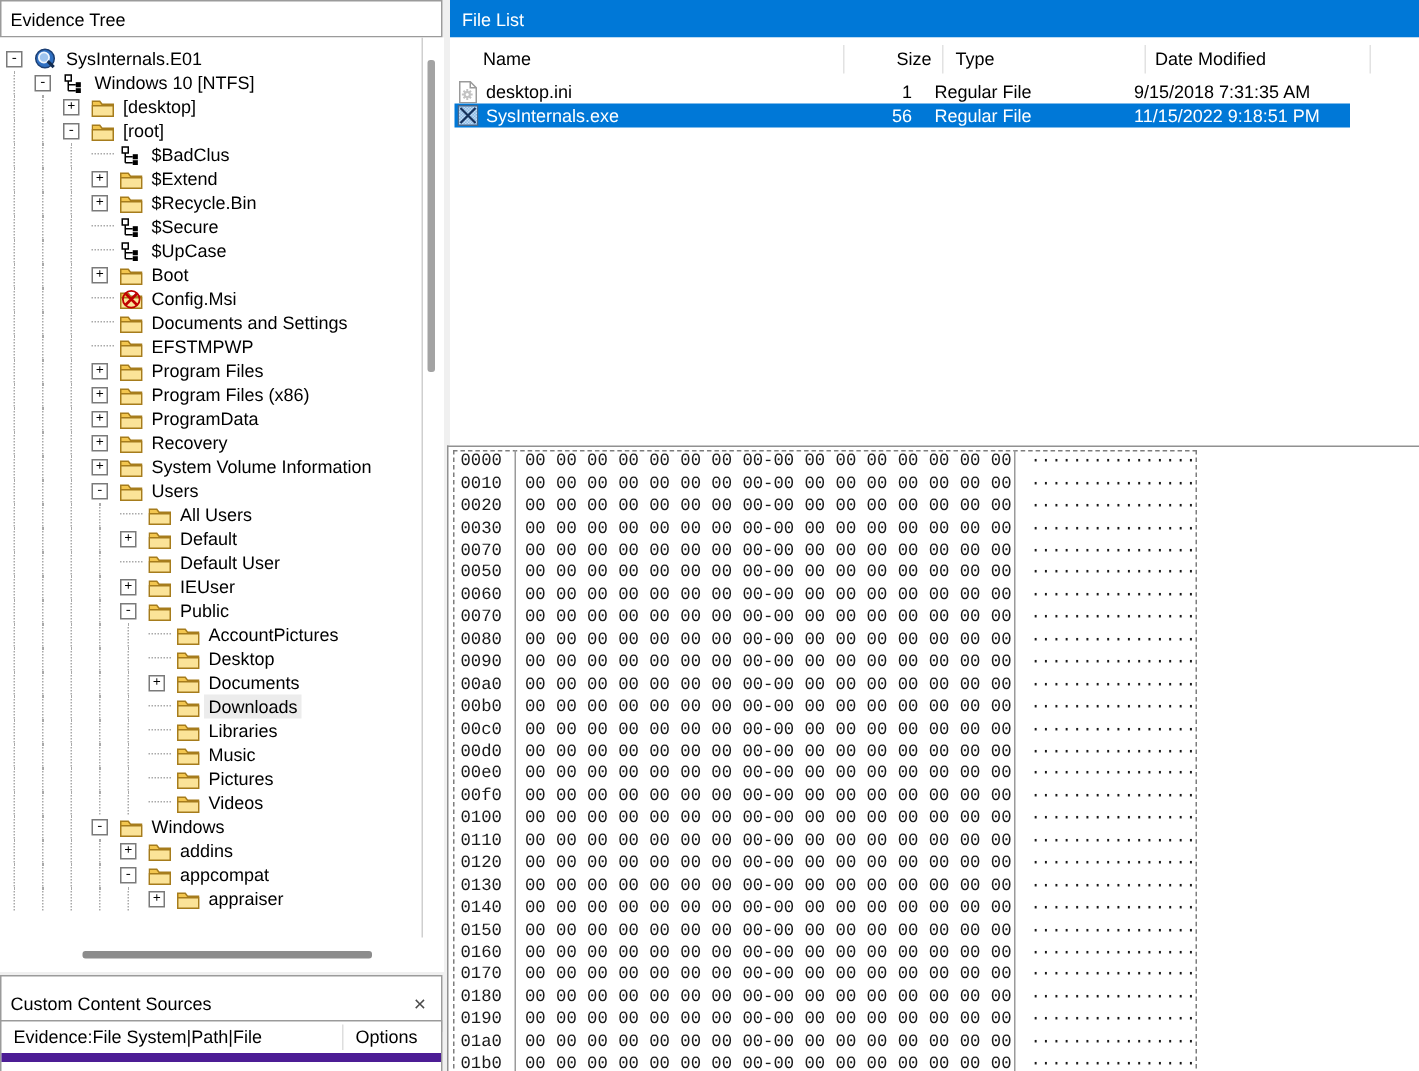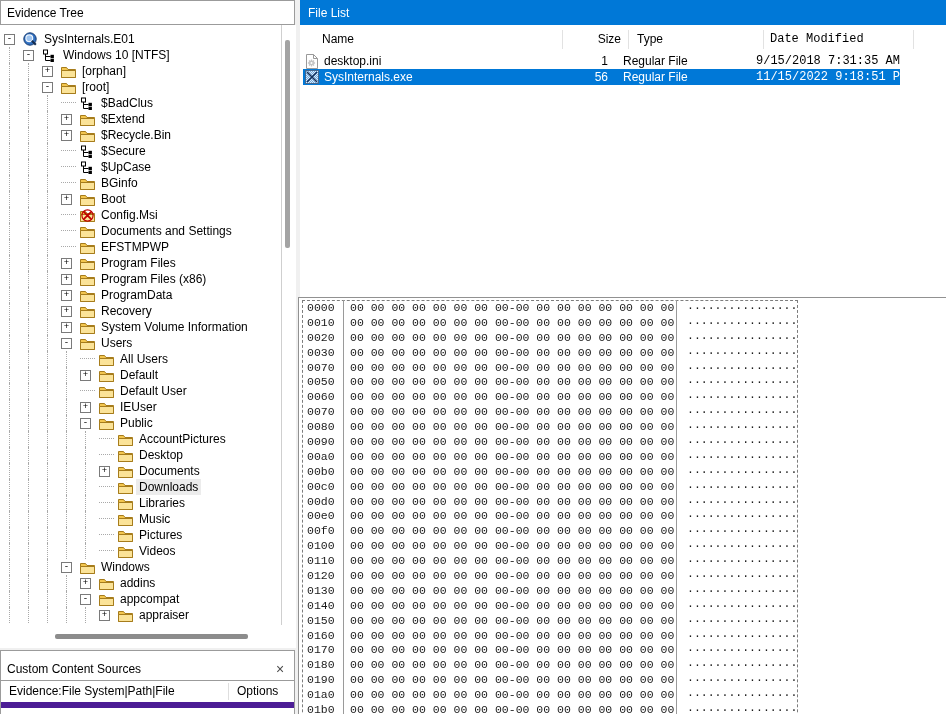--- a/index.html
+++ b/index.html
@@ -32,21 +32,21 @@
   #tree-vthumb{position:absolute;left:285px;top:40px;width:5px;height:208px;background:#a3a3a3;border-radius:2px;}
   #tree-hthumb{position:absolute;left:55px;top:634px;width:193px;height:5px;background:#8c8c8c;border-radius:2px;}
 
   
   #filelist-body{position:absolute;left:300px;top:25px;width:646px;height:272px;background:#fff;}
   #filelist-header{position:absolute;left:17px;top:1px;height:27px;display:flex;align-items:center;justify-content:space-between;}
   .hcell{box-sizing:border-box;font-size:12px;color:#000;height:19px;line-height:19px;border-right:1px solid #e2e2e2;}
   .col-name{width:246px;padding-left:5px;}
   .col-size{width:66px;text-align:right;padding-right:7px;}
   .col-type{width:135px;padding-left:8px;}
-  .col-date{width:150px;padding-left:6px;font-family:Liberation Mono, monospace;}
+  .col-date{width:150px;padding-left:6px;}
   #file-rows{position:absolute;left:3px;top:28px;}
   .file-row{display:flex;align-items:center;height:16px;width:597px;font-size:12px;color:#000;}
   .file-row.selected{background:#0078d7;color:#fff;}
   .fcell{box-sizing:border-box;white-space:nowrap;overflow:hidden;}
   .fname{display:flex;align-items:center;gap:4px;padding-left:2px;}
   .ficon{flex:none;width:15px;height:15px;display:flex;align-items:center;}
 
   
   #hex-panel{position:absolute;left:298px;top:297px;width:648px;height:417px;background:#fff;
              border-left:1px solid #919191;border-top:1px solid #919191;box-sizing:border-box;}
@@ -105,21 +105,21 @@
         <div class="tree-row">
           <span class="guide"></span>
           <span class="guide"></span>
           <span class="expander">+</span>
           <span class="tree-icon">
             <svg width="15" height="13" viewBox="0 0 15 13">
               <path d="M.5 2.5h5l1.5 2h7.5v8H.5z" fill="#f3c64f" stroke="#a67c1c"></path>
               <path d="M.5 5.5h14v7H.5z" fill="#fbe398" stroke="#a67c1c"></path>
             </svg>
           </span>
-          <span class="tree-label">[orphan]</span>
+          <span class="tree-label">[desktop]</span>
         </div>
         <div class="tree-row">
           <span class="guide"></span>
           <span class="guide"></span>
           <span class="expander">-</span>
           <span class="tree-icon">
             <svg width="15" height="13" viewBox="0 0 15 13">
               <path d="M.5 2.5h5l1.5 2h7.5v8H.5z" fill="#f3c64f" stroke="#a67c1c"></path>
               <path d="M.5 5.5h14v7H.5z" fill="#fbe398" stroke="#a67c1c"></path>
             </svg>
@@ -189,33 +189,20 @@
           <span class="stub"></span>
           <span class="tree-icon">
             <svg width="13" height="13" viewBox="0 0 13 13">
               <rect x="1.5" y="1" width="4" height="4" fill="#fff" stroke="#000"></rect>
               <path d="M3.5 5v6.5M3.5 7.5h5M3.5 11.5h5" fill="none" stroke="#000"></path>
               <rect x="8.5" y="5.8" width="3.4" height="3.4" fill="#000"></rect>
               <rect x="8.5" y="9.8" width="3.4" height="3.2" fill="#000"></rect>
             </svg>
           </span>
           <span class="tree-label">$UpCase</span>
-        </div>
-        <div class="tree-row">
-          <span class="guide"></span>
-          <span class="guide"></span>
-          <span class="guide"></span>
-          <span class="stub"></span>
-          <span class="tree-icon">
-            <svg width="15" height="13" viewBox="0 0 15 13">
-              <path d="M.5 2.5h5l1.5 2h7.5v8H.5z" fill="#f3c64f" stroke="#a67c1c"></path>
-              <path d="M.5 5.5h14v7H.5z" fill="#fbe398" stroke="#a67c1c"></path>
-            </svg>
-          </span>
-          <span class="tree-label">BGinfo</span>
         </div>
         <div class="tree-row">
           <span class="guide"></span>
           <span class="guide"></span>
           <span class="guide"></span>
           <span class="expander">+</span>
           <span class="tree-icon">
             <svg width="15" height="13" viewBox="0 0 15 13">
               <path d="M.5 2.5h5l1.5 2h7.5v8H.5z" fill="#f3c64f" stroke="#a67c1c"></path>
               <path d="M.5 5.5h14v7H.5z" fill="#fbe398" stroke="#a67c1c"></path>

